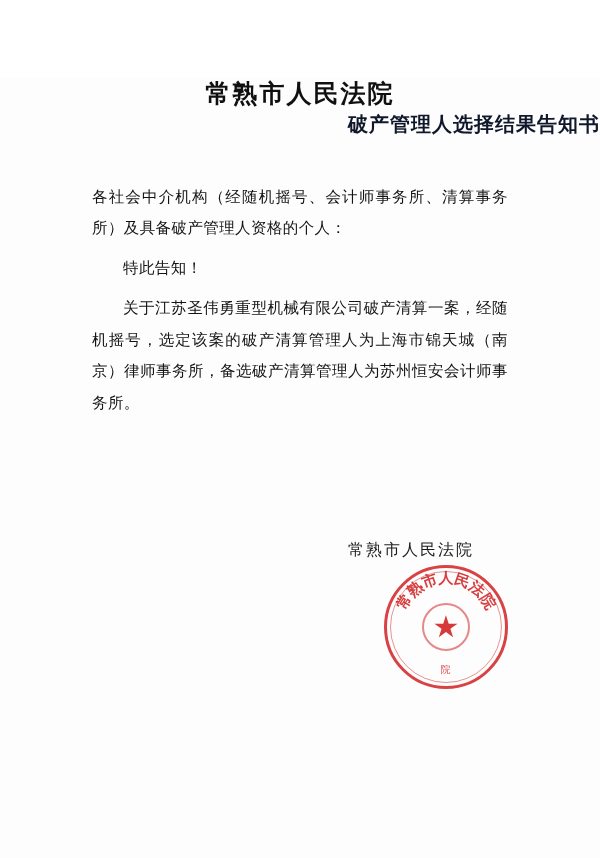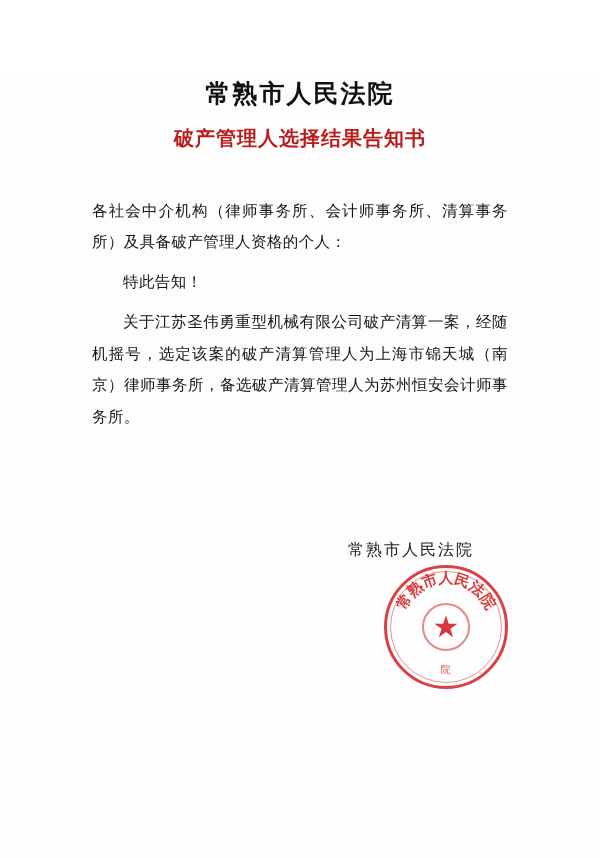--- a/index.html
+++ b/index.html
@@ -24,27 +24,26 @@
   .doc-title {
     text-align: center;
     font-size: 25px;
     font-weight: bold;
     letter-spacing: 2px;
     margin-top: 78px;
     line-height: 1.3;
     color: #101010;
   }
   .doc-subtitle {
-    text-align: center;
+    text-align: right;
     font-size: 20px;
     font-weight: bold;
     letter-spacing: 1px;
-    margin-top: 14px;
     line-height: 1.3;
-    color: #b91c1c;
+    color: #0f172a;
   }
   .body-block {
     margin: 44px 92px 0 92px;
     font-size: 15.5px;
     line-height: 2.05;
     letter-spacing: 0.4px;
     text-align: justify;
     color: #141414;
   }
   .para {
@@ -153,21 +152,21 @@
 </style>
 </head>
 <body>
 
 <div class="page">
 
   <div class="doc-title">常熟市人民法院</div>
   <div class="doc-subtitle">破产管理人选择结果告知书</div>
 
   <div class="body-block">
-    <p class="para">各社会中介机构（律师事务所、会计师事务所、清算事务所）及具备破产管理人资格的个人：</p>
+    <p class="para">各社会中介机构（经随机摇号、会计师事务所、清算事务所）及具备破产管理人资格的个人：</p>
     <p class="para indent tight">特此告知！</p>
     <p class="para indent tight">关于江苏圣伟勇重型机械有限公司破产清算一案，经随机摇号，选定该案的破产清算管理人为上海市锦天城（南京）律师事务所，备选破产清算管理人为苏州恒安会计师事务所。</p>
   </div>
 
   <div class="sign-block">
     <div class="sign-name">常熟市人民法院</div>
   </div>
 
   <div class="seal">
     <div class="ring"></div>

